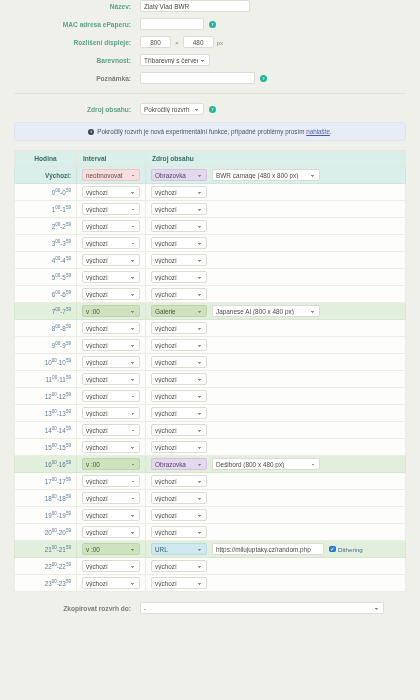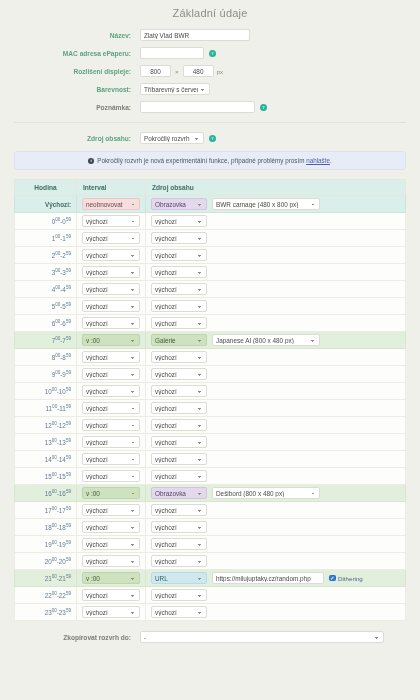--- a/index.html
+++ b/index.html
@@ -169,21 +169,20 @@
     display:flex; align-items:center;
   }
   .footer .flabel{ width:126px; color:#7d7d76; }
   select.copy{ width:244px; }
 </style>
 </head>
 <body>
 
 <div class="page">
 
-  <div class="page-title">Základní údaje</div>
 
   <div class="form-area">
 
     <div class="frow">
       <div class="flabel">Název:</div>
       <div class="fctl">
         <input class="txt" style="width: 110px;" type="text" value="Zlatý Vlad BWR">
       </div>
     </div>
 

